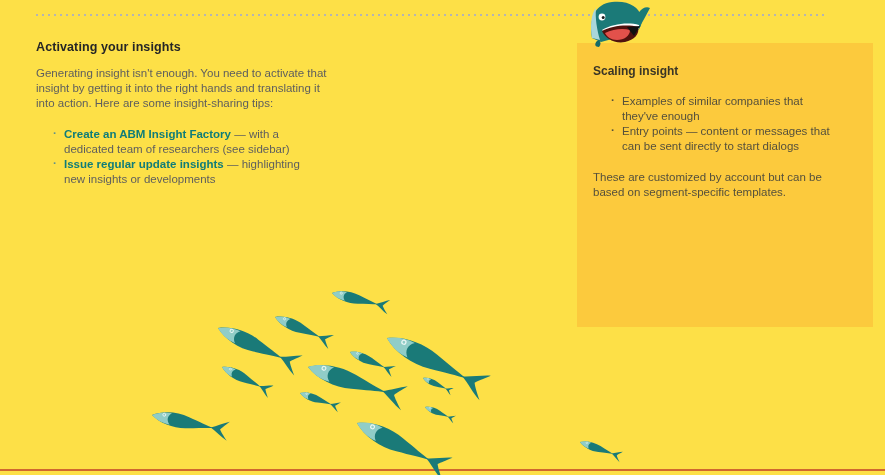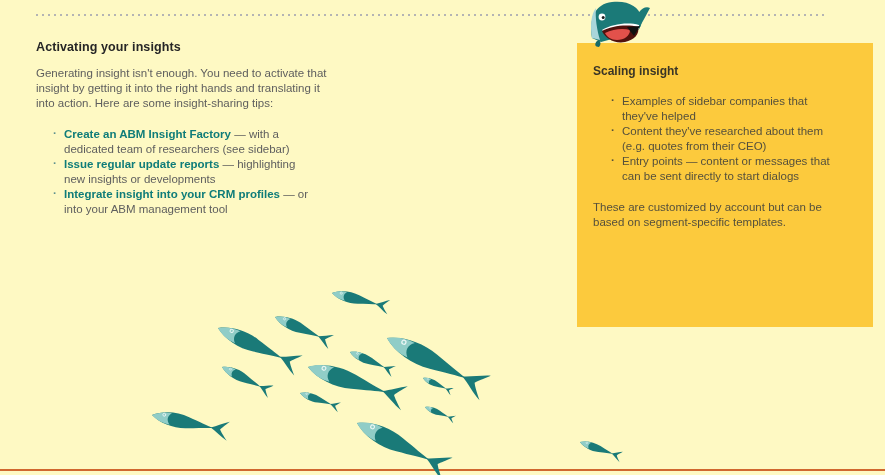--- a/index.html
+++ b/index.html
@@ -1,17 +1,17 @@
 <!DOCTYPE html>
 <html><head>
 <meta charset="utf-8">
 <style>
   html,body{margin:0;padding:0;background:#ffffff;}
   .page{
-    position:relative;width:885px;height:475px;overflow:hidden;background:#fef9c3;
+    position:relative;width:885px;height:475px;overflow:hidden;background:#fde047;
     font-family:"Liberation Sans",sans-serif;
   }
   .dotted-rule{
     position:absolute;left:36px;top:14px;width:788px;height:2px;
     background:repeating-linear-gradient(90deg,#b4b4b4 0 2px,transparent 2px 6px);
   }
   
   .article{position:absolute;left:36px;top:40px;width:294px;}
   .article h2{font-size:12.5px;font-weight:bold;color:#262626;margin:0 0 4px 0;letter-spacing:.1px;}
   .article p{font-size:11.5px;line-height:15px;color:#5e5e5e;margin:12px 0 13px 0;}
@@ -37,30 +37,28 @@
 
 <div class="page">
 
   <div class="dotted-rule"></div>
 
   <div class="article">
     <h2>Activating your insights</h2>
     <p>Generating insight isn't enough. You need to activate that insight by getting it into the right hands and translating it into action. Here are some insight-sharing tips:</p>
     <ul class="plain">
       <li><span class="lead">Create an ABM Insight Factory</span><span> — with a dedicated team of researchers (see sidebar)</span></li>
-      <li><span class="lead">Issue regular update reports</span><span> — highlighting new insights or developments</span></li>
-      <li><span class="lead">Integrate insight into your CRM profiles</span><span> — or into your ABM management tool</span></li>
+      <li><span class="lead">Issue regular update insights</span><span> — highlighting new insights or developments</span></li>
     </ul>
   </div>
 
   <div class="callout">
     <h3>Scaling insight</h3>
     <ul class="plain">
-      <li>Examples of sidebar companies that they've helped</li>
-      <li>Content they've researched about them (e.g. quotes from their CEO)</li>
+      <li>Examples of similar companies that they've enough</li>
       <li>Entry points — content or messages that can be sent directly to start dialogs</li>
     </ul>
     <p class="closing">These are customized by account but can be based on segment-specific templates.</p>
   </div>
 
   <div class="orange-rule"></div>
 
   <svg class="art" viewBox="0 0 885 475">
     <defs>
       <g id="fishg">

